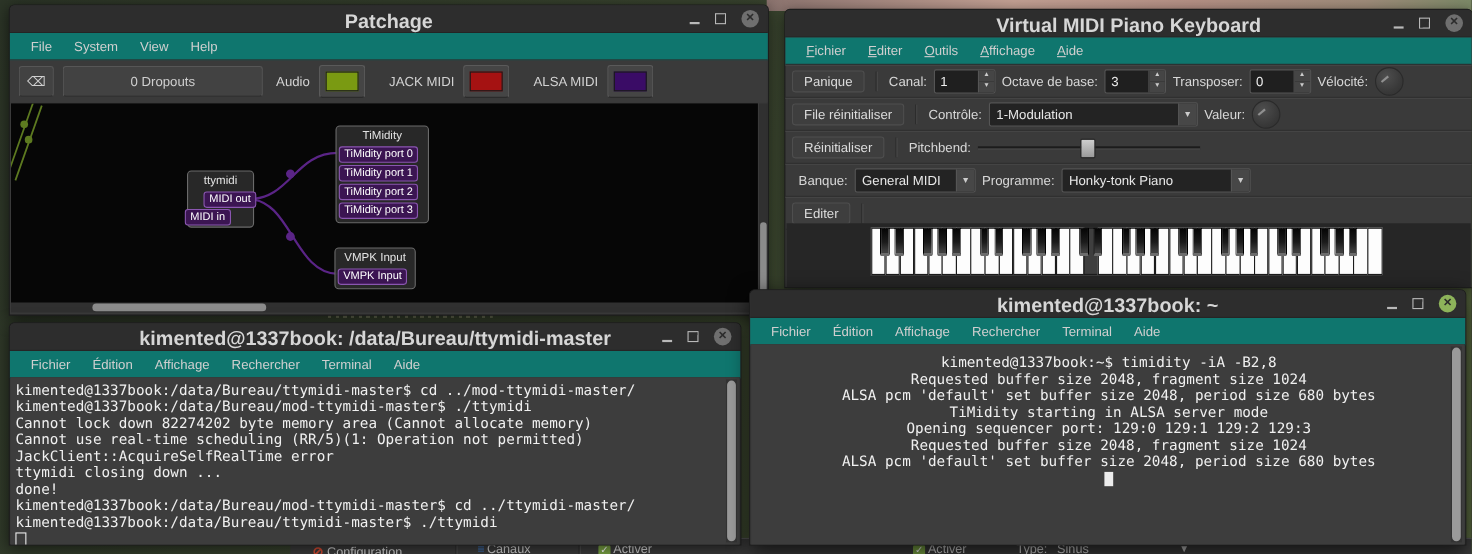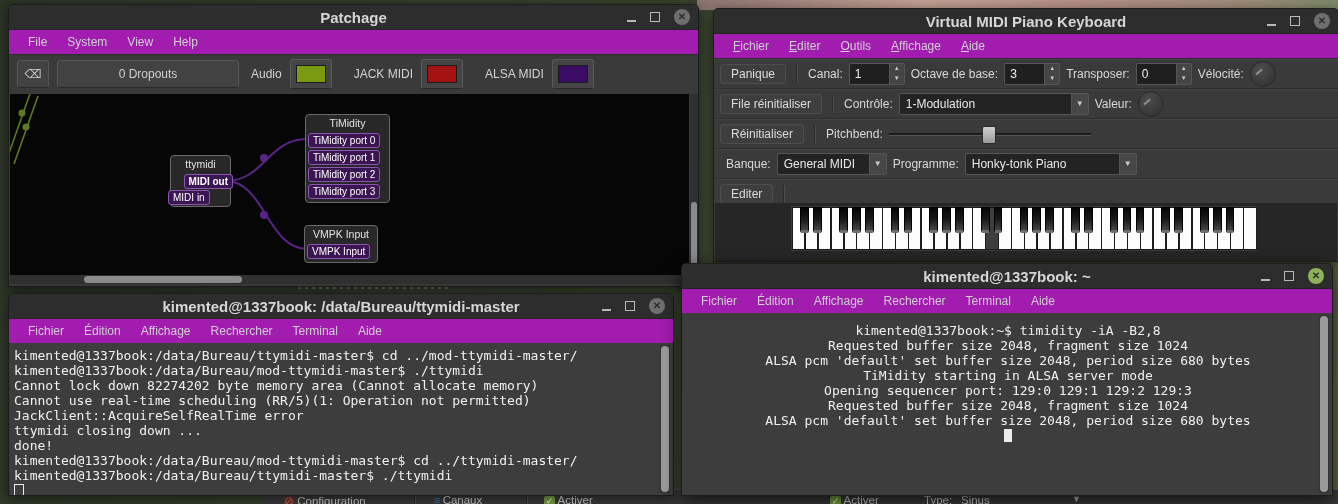--- a/index.html
+++ b/index.html
@@ -8,28 +8,28 @@
     background:linear-gradient(115deg,#2c3527 0%,#3a452f 45%,#4c5a38 80%,#5a6a40 100%);}
   
   .wall-pink{position:absolute;left:697px;top:0;width:641px;height:10px;
     background:linear-gradient(90deg,#8d7570,#c4a194 35%,#b69186 60%,#a08d7b 85%,#7d8a68);}
   
   .win{position:absolute;background:#3a3a3a;border:1px solid #1d1d1d;border-radius:5px 5px 0 0;
     box-shadow:0 3px 14px rgba(0,0,0,.55);}
   .tb{position:relative;height:24px;background:#2d2d2d;border-bottom:1px solid #242424;
     border-radius:4px 4px 0 0;}
   .tb .title{position:absolute;left:0;right:0;top:4px;text-align:center;font-weight:bold;
-    font-size:15px;color:#d6d6d6;}
+    font-size:18px;color:#d6d6d6;}
   .tbtns{position:absolute;right:8px;top:4px;display:flex;gap:14px;align-items:center;height:16px;}
   .btn-min{width:9px;height:2px;background:#b9b9b9;margin-top:8px;}
   .btn-rest{width:8px;height:8px;border:1.5px solid #b9b9b9;position:relative;overflow:hidden;}
   .btn-rest::after{content:"";position:absolute;left:-2px;top:3px;width:14px;height:2px;background:#2d2d2d;transform:rotate(-45deg);}
   .btn-close{width:16px;height:16px;border-radius:50%;background:#6f6f6f;color:#2c2c2c;
     font-size:10px;font-weight:bold;text-align:center;line-height:16px;}
-  .mbar{height:24px;background:#a21caf;border-bottom:1px solid #2c2c2c;display:flex;align-items:center;
+  .mbar{height:24px;background:#0f766e;border-bottom:1px solid #2c2c2c;display:flex;align-items:center;
     padding-left:10px;gap:2px;}
   .mitem{font-size:12px;color:#cfcfcf;padding:3px 9px;}
   .ul::first-letter{text-decoration:underline;}
   
   .ptoolbar{height:38px;display:flex;align-items:center;padding:0 8px;gap:8px;background:#3a3a3a;}
   .pbtn{height:26px;background:#424242;border:1px solid #565656;border-bottom-color:#292929;
     border-radius:3px;color:#cfcfcf;display:flex;align-items:center;justify-content:center;font-size:12px;}
   .lbl{font-size:12px;color:#d2d2d2;}
   .swatch-btn{width:40px;height:28px;background:#454545;border:1px solid #5a5a5a;border-bottom-color:#2a2a2a;
     border-radius:3px;display:flex;align-items:center;justify-content:center;}
@@ -139,21 +139,21 @@
         <path d="M4,70 L28,2" stroke="#5d7a20" stroke-width="1.6" fill="none"></path>
         <circle cx="12" cy="19" r="3.5" fill="#5d7a20"></circle>
         <circle cx="16" cy="33" r="3.5" fill="#5d7a20"></circle>
         <path d="M216,87 C254,87 258,45 297,45" stroke="#5a2486" stroke-width="2" fill="none"></path>
         <path d="M216,87 C254,87 258,155 297,155" stroke="#5a2486" stroke-width="2" fill="none"></path>
         <circle cx="254" cy="64" r="4" fill="#5a2486"></circle>
         <circle cx="254" cy="121" r="4" fill="#5a2486"></circle>
       </svg>
       <div class="node" style="left:160px;top:61px;width:55px;height:46px;">
         <div class="nhead">ttymidi</div>
-        <div class="port" style="position:absolute;right:-3px;top:16px;font-weight:bold;">MIDI out</div>
+        <div class="port" style="position:absolute;right:-3px;top:16px;">MIDI out</div>
         <div class="port" style="position:absolute;left:-3px;top:32px;">MIDI in</div>
       </div>
       <div class="node" style="left:295px;top:20px;width:79px;">
         <div class="nhead">TiMidity</div>
         <div class="port">TiMidity port 0</div>
         <div class="port">TiMidity port 1</div>
         <div class="port">TiMidity port 2</div>
         <div class="port">TiMidity port 3</div>
       </div>
       <div class="node" style="left:294px;top:131px;width:68px;">

